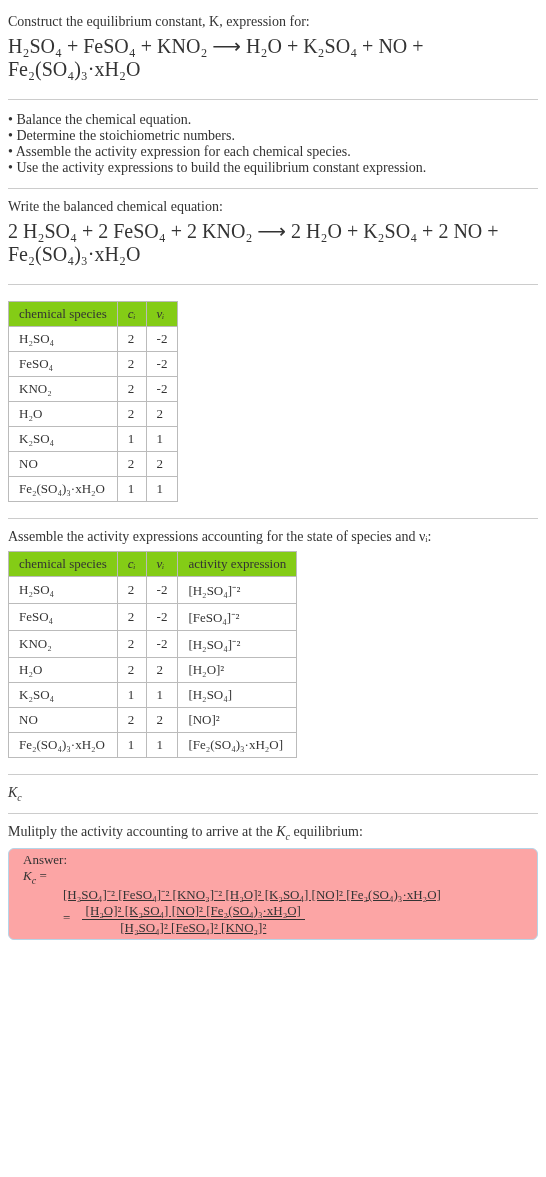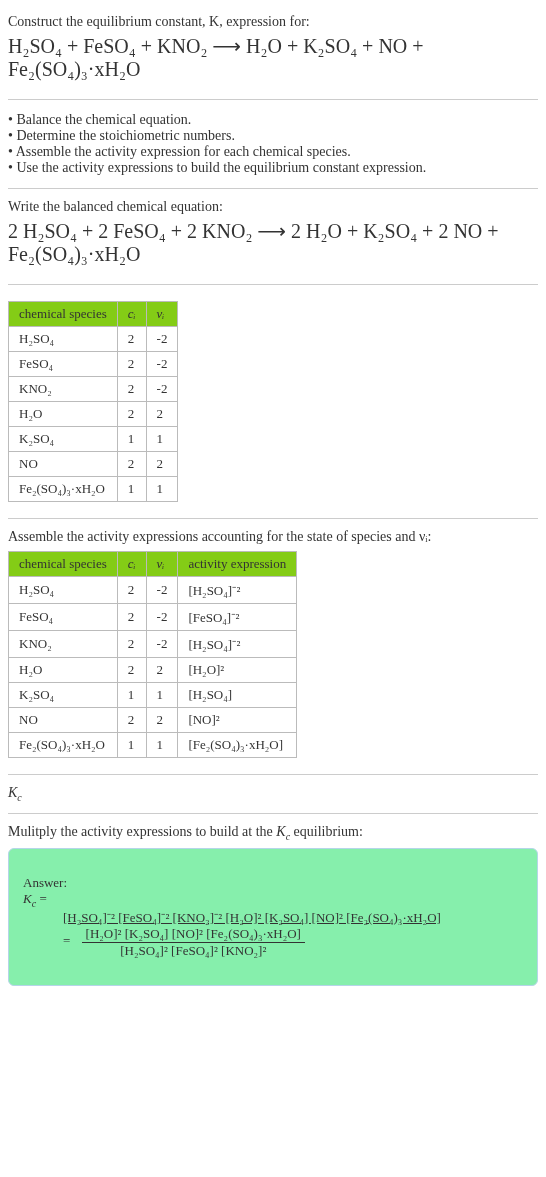--- a/index.html
+++ b/index.html
@@ -42,37 +42,38 @@
   th, td {
     border: 1px solid #bbb;
     padding: 4px 10px;
     text-align: left;
   }
   th {
     background: #84cc16;
     font-weight: normal;
   }
   .answer-box {
-    background: #86efac;
+    background: #fca5a5;
     border: 1px solid #b5d5e8;
     border-radius: 6px;
-    padding: 26px 14px;
+    padding: 3px 14px;
     margin-top: 6px;
     font-size: 13px;
   }
   .answer-box .kc-line {
     margin: 0 0;
     padding-left: 24px;
     text-indent: -24px;
   }
   .answer-box .frac {
     display: inline-block;
     vertical-align: middle;
     text-align: center;
     margin-left: 8px;
+    text-decoration: underline;
   }
   .answer-box .frac .num {
     display: block;
     border-bottom: 1px solid #333;
     padding: 0 4px;
   }
   .answer-box .frac .den {
     display: block;
     padding: 0 4px;
   }
@@ -214,21 +215,21 @@
 
 <hr>
 
 <div class="section">
   <div><span class="ital">K<sub>c</sub></span></div>
 </div>
 
 <hr>
 
 <div class="section">
-  <div><span>Mulitply the activity expressions to build at the </span><span class="ital">K<sub>c</sub></span><span> equilibrium:</span></div>
+  <div><span>Mulitply the activity accounting to arrive at the </span><span class="ital">K<sub>c</sub></span><span> equilibrium:</span></div>
 
   <div class="answer-box">
     <div>Answer:</div>
     <div class="kc-line">
       <span class="ital">K<sub>c</sub></span> =
     </div>
     <div class="kc-line" style="padding-left:40px;text-indent:0;text-decoration:underline;">[H₂SO₄]⁻² [FeSO₄]⁻² [KNO₂]⁻² [H₂O]² [K₂SO₄] [NO]² [Fe₂(SO₄)₃·xH₂O]</div>
     <div class="kc-line" style="padding-left:40px;text-indent:0;">
       = <span class="frac">
           <span class="num">[H₂O]² [K₂SO₄] [NO]² [Fe₂(SO₄)₃·xH₂O]</span>

